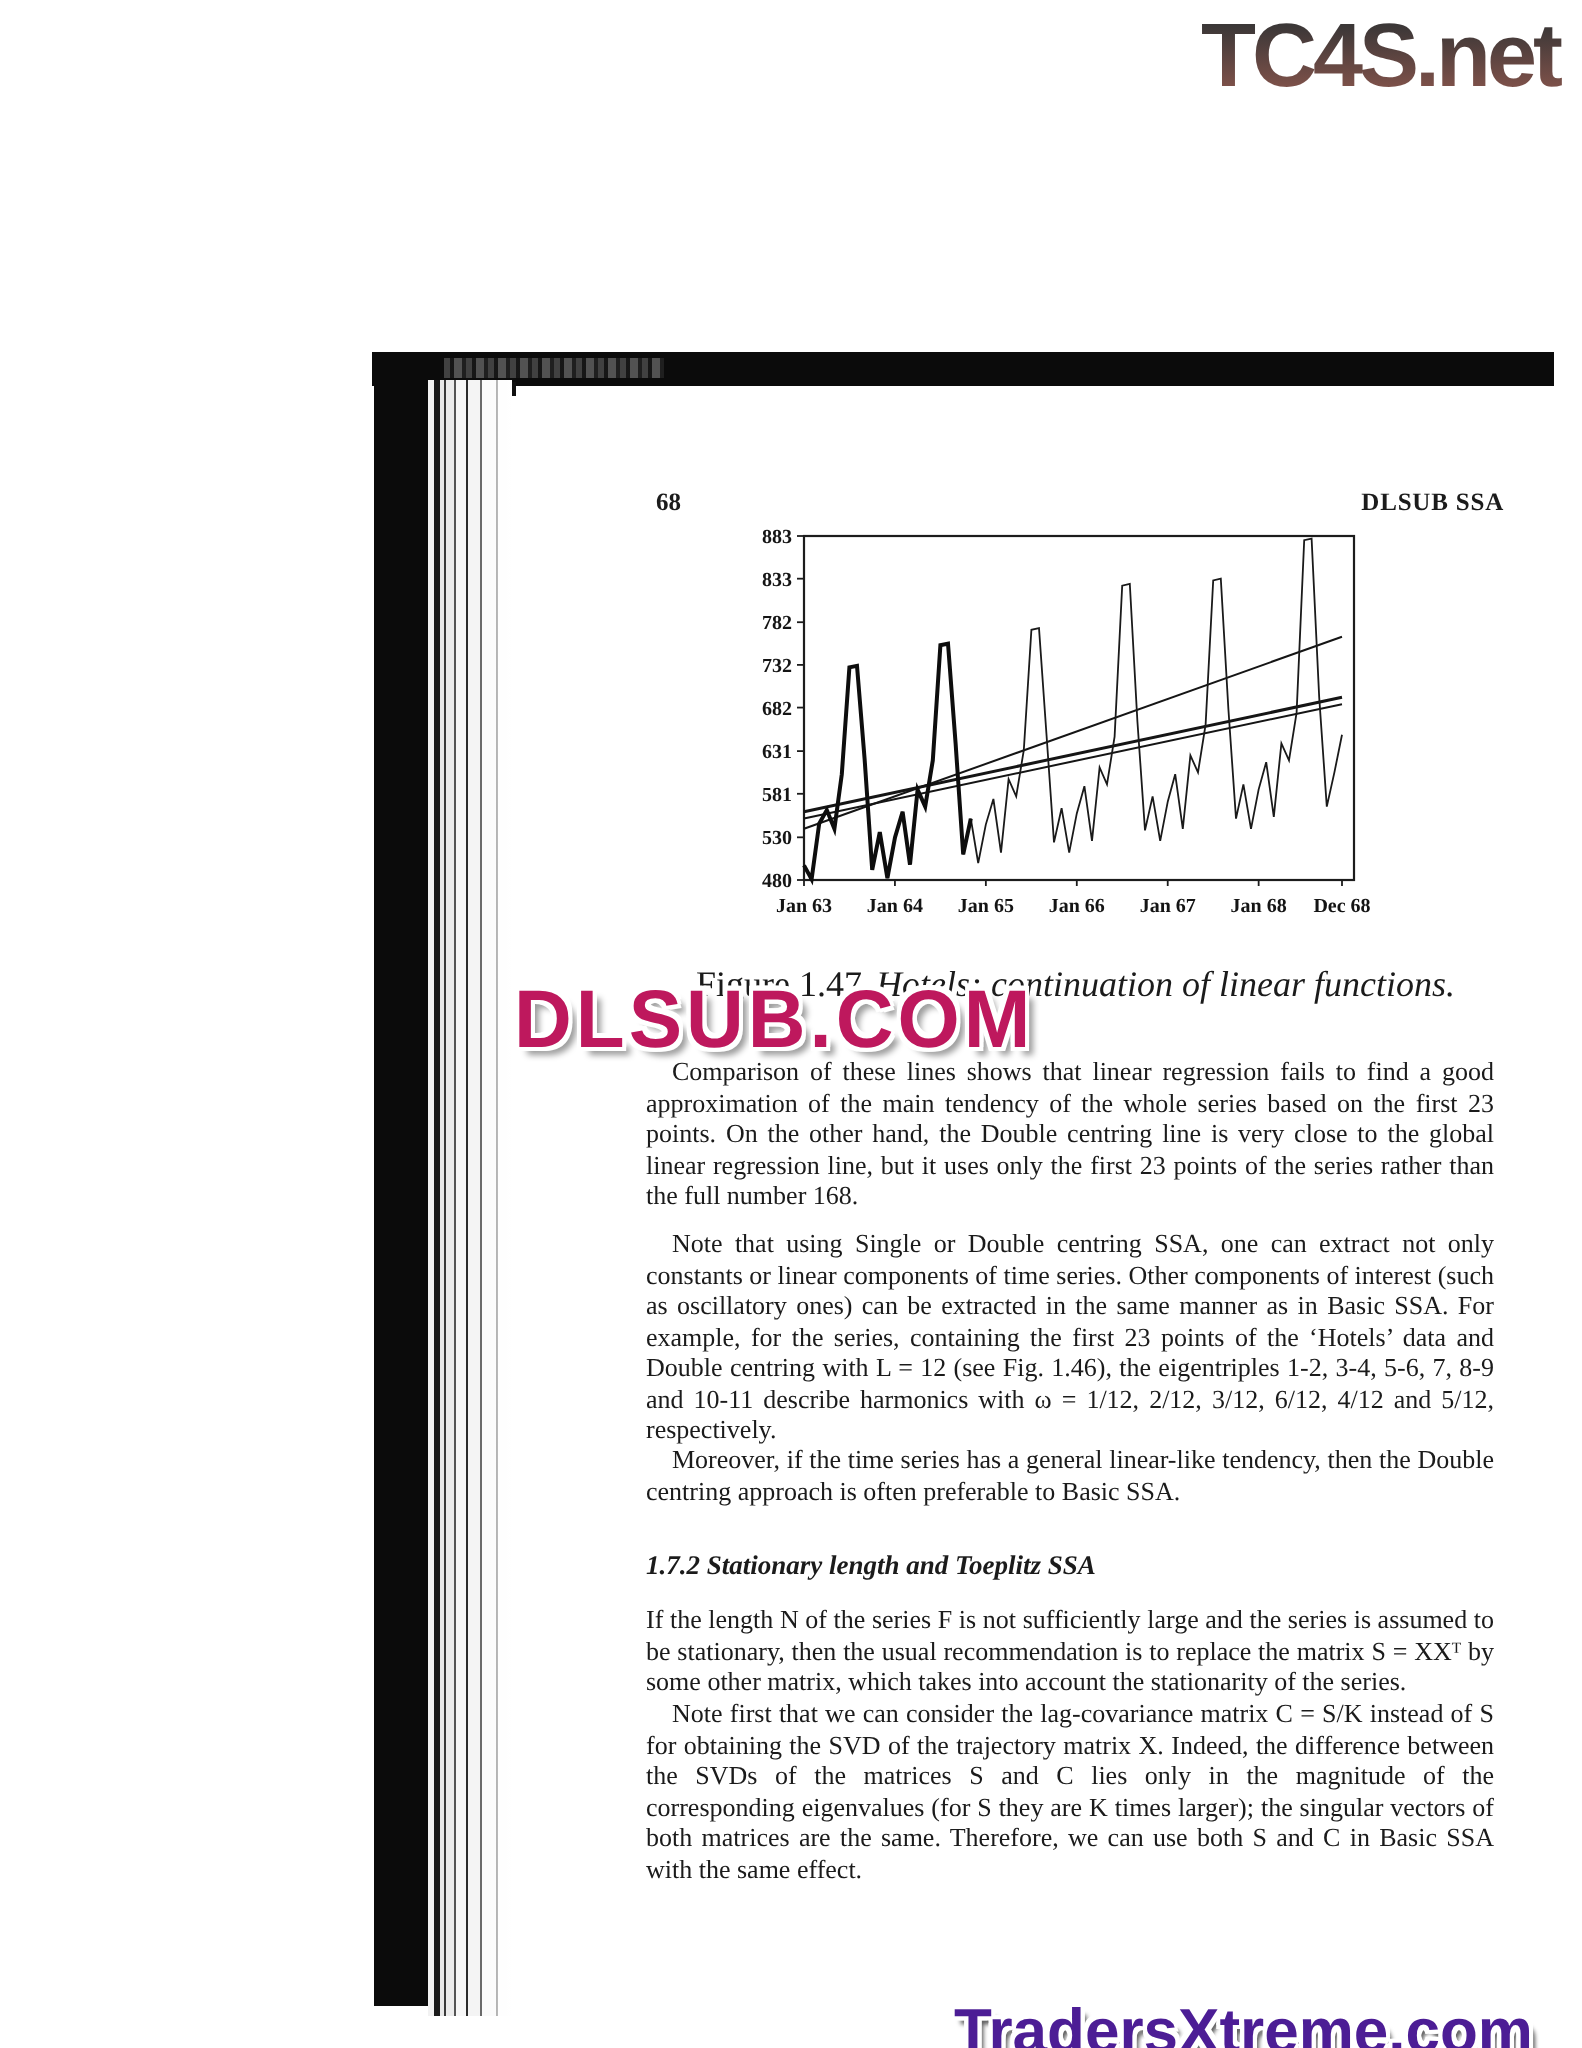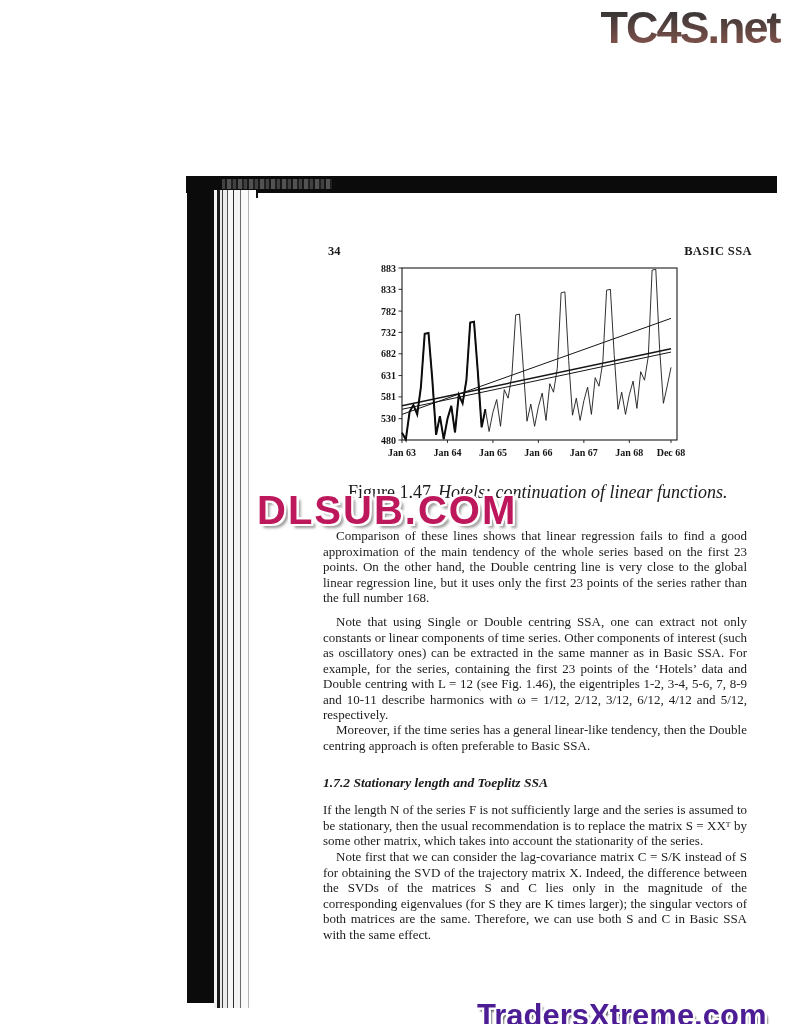--- a/index.html
+++ b/index.html
@@ -72,22 +72,22 @@
 <body>
 
 <div class="wm-tc4s" style="background-image: linear-gradient(rgb(59, 55, 55) 20%, rgb(138, 86, 77) 88%);">TC4S.net</div>
 
 <div class="scan-topbar"></div>
 <div class="scan-sidebar"></div>
 <div class="scan-topbar-step"></div>
 <div class="scan-edge"></div>
 <div class="scan-noise"></div>
 
-<div class="page-num">34</div>
-<div class="running-head">BASIC SSA</div>
+<div class="page-num">68</div>
+<div class="running-head">DLSUB SSA</div>
 
 <div class="figure">
   <svg width="312" height="200" viewBox="0 0 312 200" xmlns="http://www.w3.org/2000/svg">
       <rect x="24" y="4" width="275" height="172" fill="none" stroke="#1c1c1c" stroke-width="1.1"></rect>
       <line x1="20.5" y1="4" x2="24" y2="4" stroke="#1c1c1c" stroke-width="0.9"></line>
       <text x="18" y="7.5" text-anchor="end">883</text>
       <line x1="20.5" y1="25.33995037220844" x2="24" y2="25.33995037220844" stroke="#1c1c1c" stroke-width="0.9"></line>
       <text x="18" y="28.83995037220844" text-anchor="end">833</text>
       <line x1="20.5" y1="47.106699751861036" x2="24" y2="47.106699751861036" stroke="#1c1c1c" stroke-width="0.9"></line>
       <text x="18" y="50.606699751861036" text-anchor="end">782</text>

